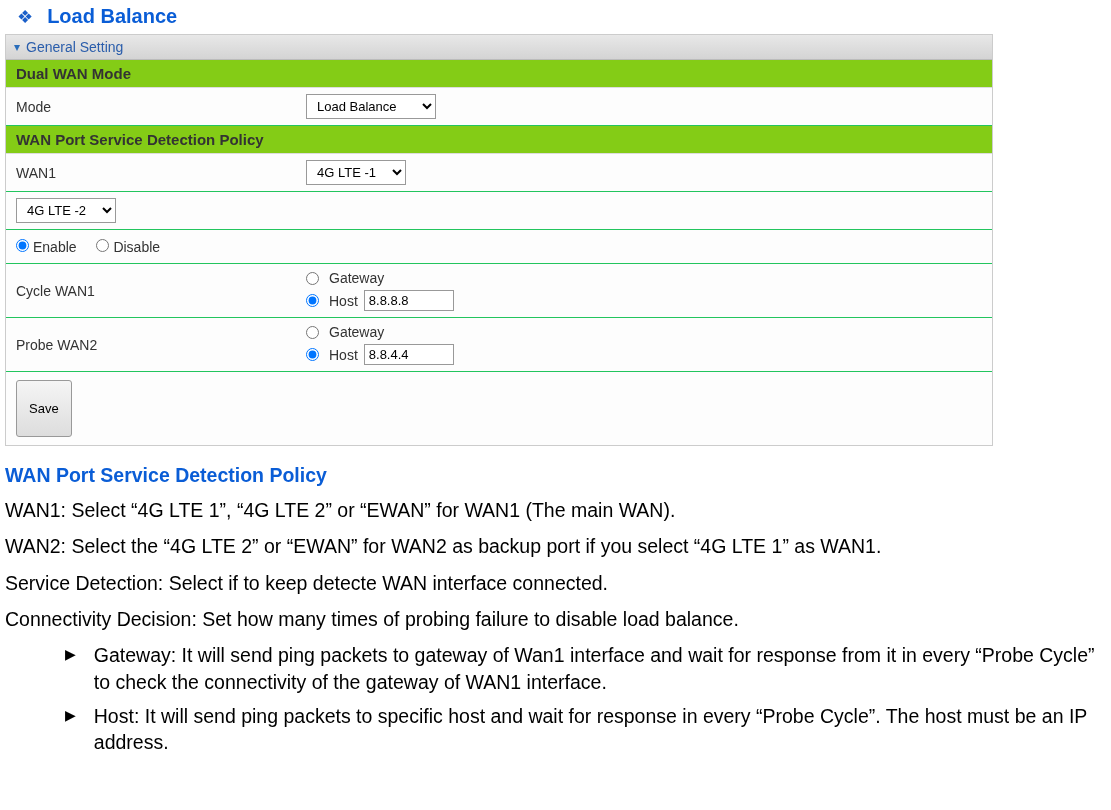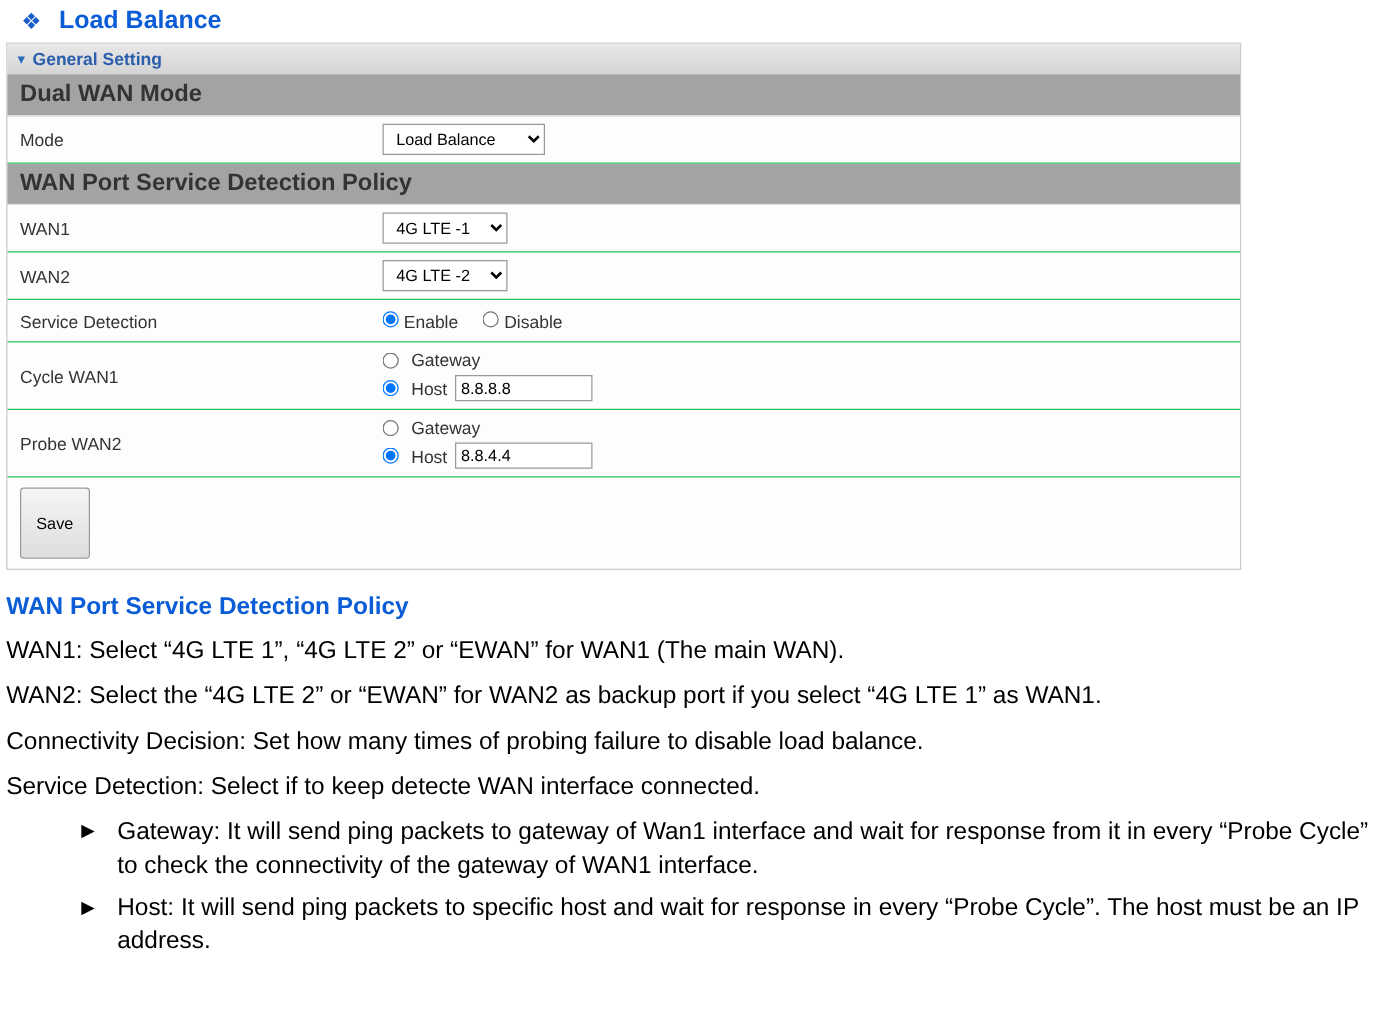--- a/index.html
+++ b/index.html
@@ -5,31 +5,31 @@
     * { margin: 0; padding: 0; box-sizing: border-box; }
     body { font-family: Arial, Helvetica, sans-serif; font-size: 14px; width: 1111px; background: white; padding: 5px; }
     
     .title-row { display: flex; align-items: center; gap: 14px; margin-bottom: 6px; padding-left: 12px; }
     .diamond-icon { color: #1a5fc9; font-size: 18px; }
     .title-text { color: #0a5dd6; font-size: 20px; font-weight: bold; }
     
     .config-panel { border: 1px solid #ccc; width: 988px; background: #fdfdfd; }
     .section-hdr { background: linear-gradient(to bottom, #e8e8e8, #d4d4d4); padding: 4px 8px; display: flex; align-items: center; gap: 6px; border-bottom: 1px solid #bbb; }
     .section-hdr .arrow { color: #2a6ebb; font-size: 12px; }
-    .section-hdr .label { font-weight: bold; color: #2a5dab; font-size: 14px; }
+    .section-hdr .label { font-weight: normal; color: #2a5dab; font-size: 14px; }
     
-    .subhdr { background: #a3a3a3; padding: 5px 10px; font-weight: bold; font-size: 19px; border-bottom: 1px solid #ddd; color: #333; }
+    .subhdr { background: #84cc16; padding: 5px 10px; font-weight: bold; font-size: 15px; border-bottom: 1px solid #ddd; color: #333; }
     
     .form-row { display: flex; align-items: center; padding: 6px 10px; border-bottom: 1px solid #22c55e; min-height: 34px; }
     .form-label { width: 290px; color: #333; font-size: 14px; }
     .form-control { flex: 1; display: flex; align-items: center; gap: 6px; flex-wrap: wrap; color: #333; font-size: 14px; }
     
     select.dropdown { background: white; border: 1px solid #999; padding: 3px 6px; font-size: 13px; min-width: 130px; }
     input.textin { border: 1px solid #999; padding: 2px 4px; font-size: 13px; width: 50px; }
-    input.textin.host { width: 110px; }
+    input.textin.host { width: 90px; }
     input[type="radio"] { margin: 0 4px 0 0; }
     
     .radio-stack { display: flex; flex-direction: column; gap: 4px; }
     .radio-line { display: flex; align-items: center; gap: 6px; }
     
     .btn-save { margin: 8px 10px; padding: 20px 12px; background: linear-gradient(to bottom, #f5f5f5, #ddd); border: 1px solid #999; border-radius: 3px; font-size: 13px; cursor: pointer; }
     
     .desc-section { margin-top: 18px; }
     .desc-heading { color: #0a5dd6; font-size: 19.5px; font-weight: bold; margin-bottom: 10px; }
     .desc-p { font-size: 19.5px; margin-bottom: 10px; line-height: 1.35; }
@@ -67,30 +67,28 @@
   <div class="form-row">
     <div class="form-label">WAN1</div>
     <div class="form-control">
       <select class="dropdown" style="min-width:100px">
         <option>4G LTE -1</option>
       </select>
     </div>
   </div>
   
   <div class="form-row">
-    <div class="form-label">WAN2</div>
     <div class="form-control">
       <select class="dropdown" style="min-width:100px">
         <option>4G LTE -2</option>
       </select>
     </div>
   </div>
   
   <div class="form-row">
-    <div class="form-label">Service Detection</div>
     <div class="form-control">
       <label><input type="radio" name="sd" checked="" style=""><span>Enable</span></label>
       &nbsp;&nbsp;
       <label><input type="radio" name="sd" style=""><span>Disable</span></label>
     </div>
   </div>
   
   
   <div class="form-row">
     <div class="form-label">Cycle WAN1</div>
@@ -127,22 +125,22 @@
   </div>
   
   <button class="btn-save">Save</button>
 </div>
 
 <div class="desc-section">
   <div class="desc-heading">WAN Port Service Detection Policy</div>
 
   <p class="desc-p"><b>WAN1:</b><span> Select “4G LTE 1”, “4G LTE 2” or “EWAN” for WAN1 (The main WAN).</span></p>
   <p class="desc-p"><b>WAN2:</b><span> Select the “4G LTE 2” or “EWAN” for WAN2 as backup port if you select “4G LTE 1” as WAN1.</span></p>
+  <p class="desc-p"><b>Service Detection:</b><span> Select if to keep detecte WAN interface connected.</span></p>
   <p class="desc-p"><b>Connectivity Decision:</b><span> Set how many times of probing failure to disable load balance.</span></p>
-  <p class="desc-p"><b>Service Detection:</b><span> Select if to keep detecte WAN interface connected.</span></p>
 
   <div class="indent-list">
     <div class="indent-item">
       <span class="tri">▶</span>
       <p class="desc-p" style="margin-bottom:0"><b>Gateway:</b><span> It will send ping packets to gateway of Wan1 interface and wait for response from it in every “Probe Cycle” to check the connectivity of the gateway of WAN1 interface.</span></p>
     </div>
     <div class="indent-item">
       <span class="tri">▶</span>
       <p class="desc-p" style="margin-bottom:16px"><b>Host:</b><span> It will send ping packets to specific host and wait for response in every “Probe Cycle”. The host must be an IP address.</span></p>
     </div>

